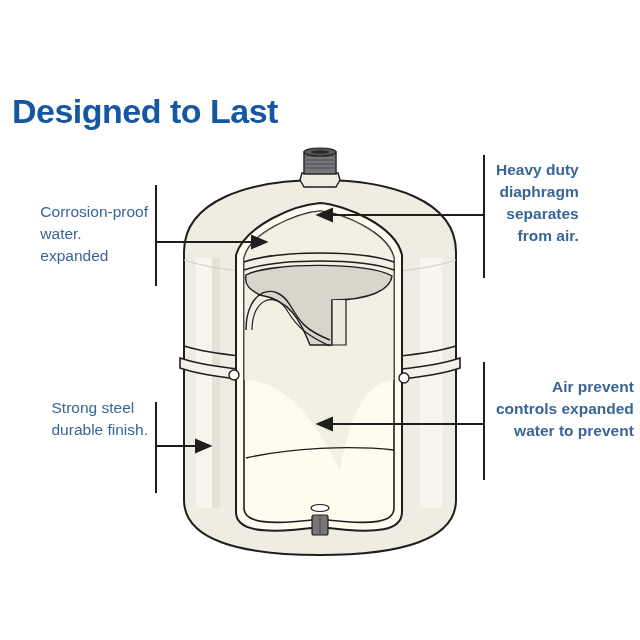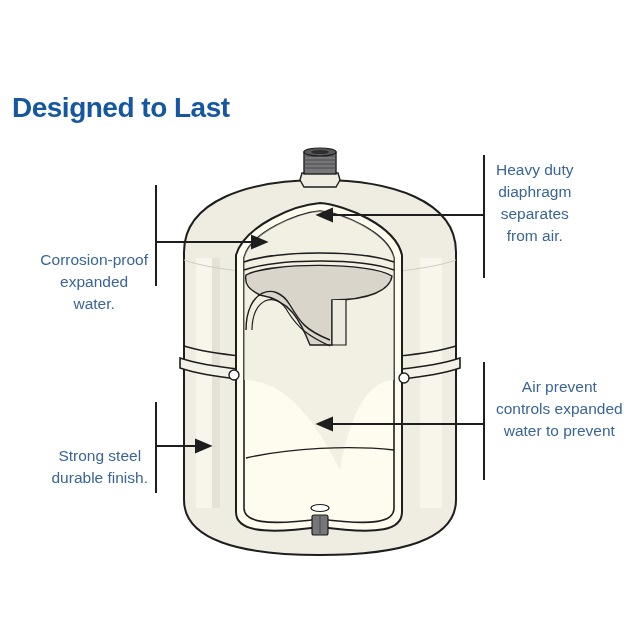--- a/index.html
+++ b/index.html
@@ -1,20 +1,20 @@
 <!DOCTYPE html>
 <html><head>
 <meta charset="utf-8">
 <style>
   html, body { margin:0; padding:0; background:#ffffff; }
   body { width:640px; height:640px; position:relative; overflow:hidden; font-family:"Liberation Sans", "DejaVu Sans", sans-serif; }
-  .title { position:absolute; left:12px; top:92px; font-size:28px; font-weight:700; color:#1557a0; letter-spacing:-0.5px; margin:0; }
+  .title { position:absolute; left:12px; top:92px; font-size:34px; font-weight:700; color:#1557a0; letter-spacing:-0.5px; margin:0; }
   .callout { position:absolute; font-size:15.5px; line-height:22px; color:#3a6596; }
-  .callout.left { text-align:center;margin-top:48px; }
-  .callout.right { text-align:center; }
+  .callout.left { text-align:left; }
+  .callout.right { text-align:right;font-weight:bold; }
   .callout span { display:block; white-space:nowrap; }
   svg.diagram { position:absolute; left:0; top:0; }
 </style>
 </head>
 <body>
 
 <h1 class="title">Designed to Last</h1>
 
 <svg class="diagram" width="640" height="640" viewBox="0 0 640 640" xmlns="http://www.w3.org/2000/svg">
 
@@ -86,22 +86,22 @@
     <polygon points="210,446 196,440 196,452"></polygon>
 
     <line x1="484" y1="362" x2="484" y2="480"></line>
     <line x1="484" y1="424" x2="326" y2="424"></line>
     <polygon points="318,424 332,418 332,430"></polygon>
   </g>
 </svg>
 
 <div class="callout left" style="right:492px; top:201px;">
   <span>Corrosion-proof</span>
+  <span>water.</span>
   <span>expanded</span>
-  <span>water.</span>
 </div>
 
 <div class="callout right" style="left:496px; top:159px;">
   <span>Heavy duty</span>
   <span>diaphragm</span>
   <span>separates</span>
   <span>from air.</span>
 </div>
 
 <div class="callout left" style="right:492px; top:397px;">

